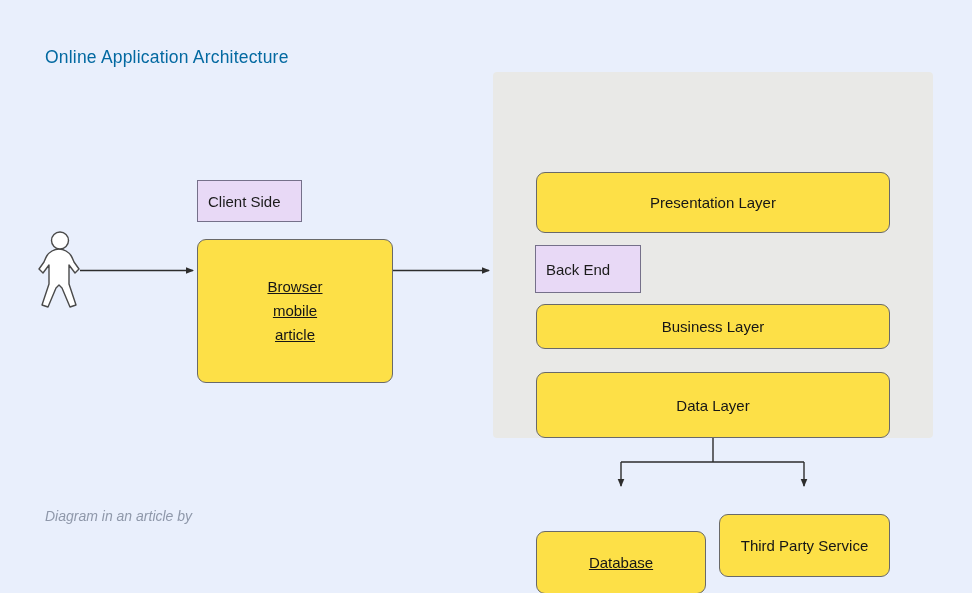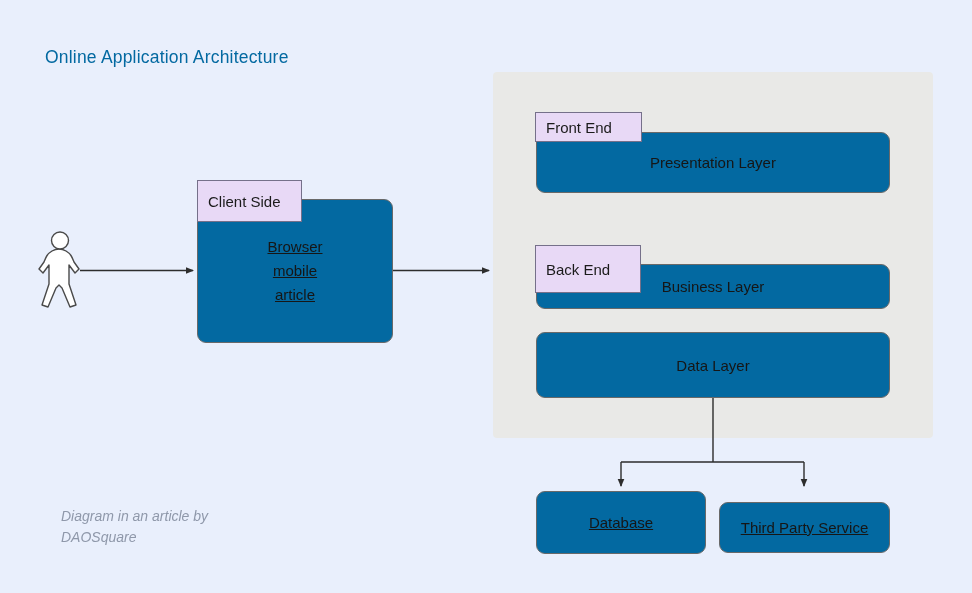--- a/index.html
+++ b/index.html
@@ -19,33 +19,34 @@
     width:440px; height:366px;
     background:#e9e9e7; border-radius:4px;
     z-index:0;
   }
   .overlay {
     position:absolute; left:0; top:0; width:972px; height:593px;
     z-index:1; pointer-events:none;
   }
   .node {
     position:absolute; box-sizing:border-box;
-    background:#0369a1;
+    background:#fde047;
     border:1px solid #696969;
     border-radius:9px;
     display:flex; align-items:center; justify-content:center;
     font-size:15px; color:#161616;
     z-index:2;
     text-align:center;
+    margin-top:40px;
   }
   .node-presentation { left:536px; top:132px; width:354px; height:61px; }
   .node-business     { left:536px; top:264px; width:354px; height:45px; }
   .node-data         { left:536px; top:332px; width:354px; height:66px; }
   .node-database     { left:536px; top:491px; width:170px; height:63px;text-decoration:underline; }
-  .node-thirdparty   { left:719px; top:502px; width:171px; height:51px;text-decoration:underline; }
+  .node-thirdparty   { left:719px; top:474px; width:171px; height:63px; }
   .node-client       { left:197px; top:199px; width:196px; height:144px; line-height:24px;text-decoration:underline; }
   .tab {
     position:absolute; box-sizing:border-box;
     background:#e8d9f6;
     border:1px solid #75708a;
     font-size:15px; color:#1b1b1b;
     display:flex; align-items:center;
     padding-left:10px;
     z-index:3;
   }
@@ -53,21 +54,20 @@
   .tab-front  { left:535px; top:112px; width:107px; height:30px; }
   .tab-back   { left:535px; top:245px; width:106px; height:48px; }
   .person {
     position:absolute; left:36px; top:230px; width:46px; height:82px; z-index:2;
   }
   .attribution {
     position:absolute; left:45px; top:506px;
     font-size:14px; font-style:italic;
     color:#8f98aa; line-height:21px;
     z-index:2;
-    margin-left:16px;
   }
 </style>
 </head>
 <body>
 
 <div class="canvas">
 
   <div class="page-title">Online Application Architecture</div>
 
   <div class="server-panel"></div>
@@ -109,28 +109,26 @@
   <div class="node node-client">
     <div>
       <div>Browser</div>
       <div>mobile</div>
       <div>article</div>
     </div>
   </div>
   <div class="tab tab-client">Client Side</div>
 
   <div class="node node-presentation">Presentation Layer</div>
-  <div class="tab tab-front">Front End</div>
 
   <div class="node node-business">Business Layer</div>
   <div class="tab tab-back">Back End</div>
 
   <div class="node node-data">Data Layer</div>
 
   <div class="node node-database">Database</div>
   <div class="node node-thirdparty">Third Party Service</div>
 
   <div class="attribution">
     <div>Diagram in an article by</div>
-    <div>DAOSquare</div>
   </div>
 
 </div>
 
 </body></html>

